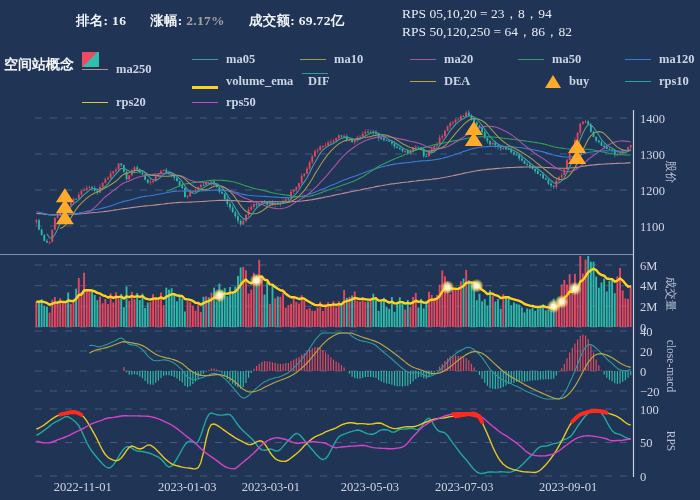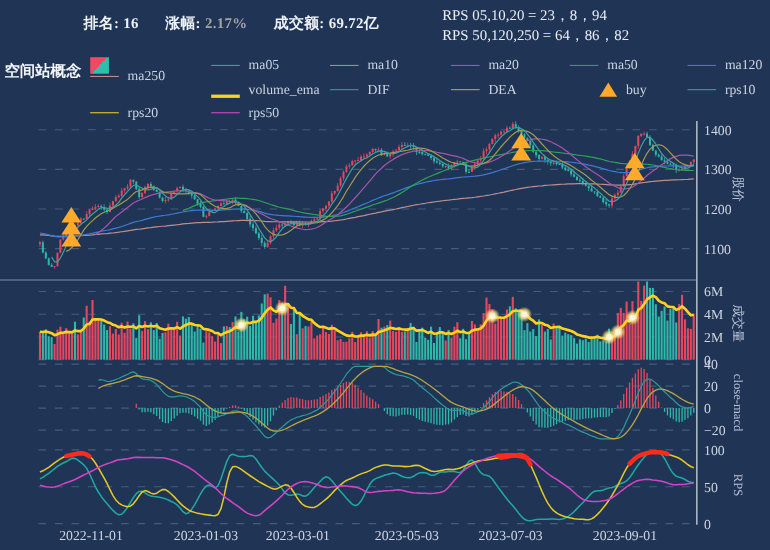--- a/index.html
+++ b/index.html
@@ -5,21 +5,21 @@
   html,body{margin:0;padding:0;background:#16243c;}
   .stage{position:relative;width:700px;height:500px;background:#203455;overflow:hidden;
          font-family:"Liberation Serif","DejaVu Serif",serif;}
   .hdr{position:absolute;top:12px;left:76px;display:flex;gap:24px;
        font-weight:bold;font-size:13.5px;color:#eef2f8;letter-spacing:.3px;align-items:center;}
   .hdr .pair{white-space:nowrap;}
   .hdr .red{color:#a3a3a3;}
   .rpsbox{position:absolute;left:402px;top:5px;font-weight:400;font-size:13.5px;
           color:#e9edf4;line-height:18px;white-space:nowrap;}
   .title{position:absolute;left:4px;top:56px;font-weight:bold;font-size:14px;color:#f2f5fa;}
-  .legend{position:absolute;left:0;top:0;width:624px;height:115px;}
+  .legend{position:absolute;left:0;top:0;width:624px;height:115px;font-weight:bold;}
   .leg-item{position:absolute;height:16px;display:flex;align-items:center;}
   .leg-swatch{width:26px;border-top-style:solid;}
   .leg-text{font-size:12.5px;color:#cbd4e2;margin-left:8px;}
   .candle-icon{width:17px;height:15px;background:linear-gradient(135deg,#ef4b60 50%,#2ec0ad 50%);}
   .buy-tri{width:0;height:0;margin-left:5px;border-left:8px solid transparent;
            border-right:8px solid transparent;border-bottom:13px solid #ffaa2b;}
   svg{position:absolute;left:0;top:0;}
 </style>
 </head>
 <body>
@@ -64,21 +64,21 @@
         <span class="leg-text">ma120</span>
       </div>
       <div class="leg-item" style="left: 82px; top: 61px;">
         <div class="leg-swatch" style="border-top-color: rgb(188, 143, 143); border-top-width: 1.6px;"></div>
         <span class="leg-text">ma250</span>
       </div>
       <div class="leg-item" style="left: 192px; top: 73px; align-items: flex-end;">
         <div class="leg-swatch" style="border-top-color: rgb(255, 210, 30); border-top-width: 3px;"></div>
         <span class="leg-text">volume_ema</span>
       </div>
-      <div class="leg-item" style="left: 300px; top: 73px;">
+      <div class="leg-item" style="left: 300px; top: 73px; flex-direction: column;">
         <div class="leg-swatch" style="border-top-color: rgb(46, 154, 154); border-top-width: 1.6px;"></div>
         <span class="leg-text">DIF</span>
       </div>
       <div class="leg-item" style="left: 410px; top: 73px;">
         <div class="leg-swatch" style="border-top-color: rgb(181, 166, 66); border-top-width: 1.6px;"></div>
         <span class="leg-text">DEA</span>
       </div>
       <div class="leg-item" style="left: 540px; top: 73px;">
         <div class="buy-tri"></div>
         <span class="leg-text">buy</span>

